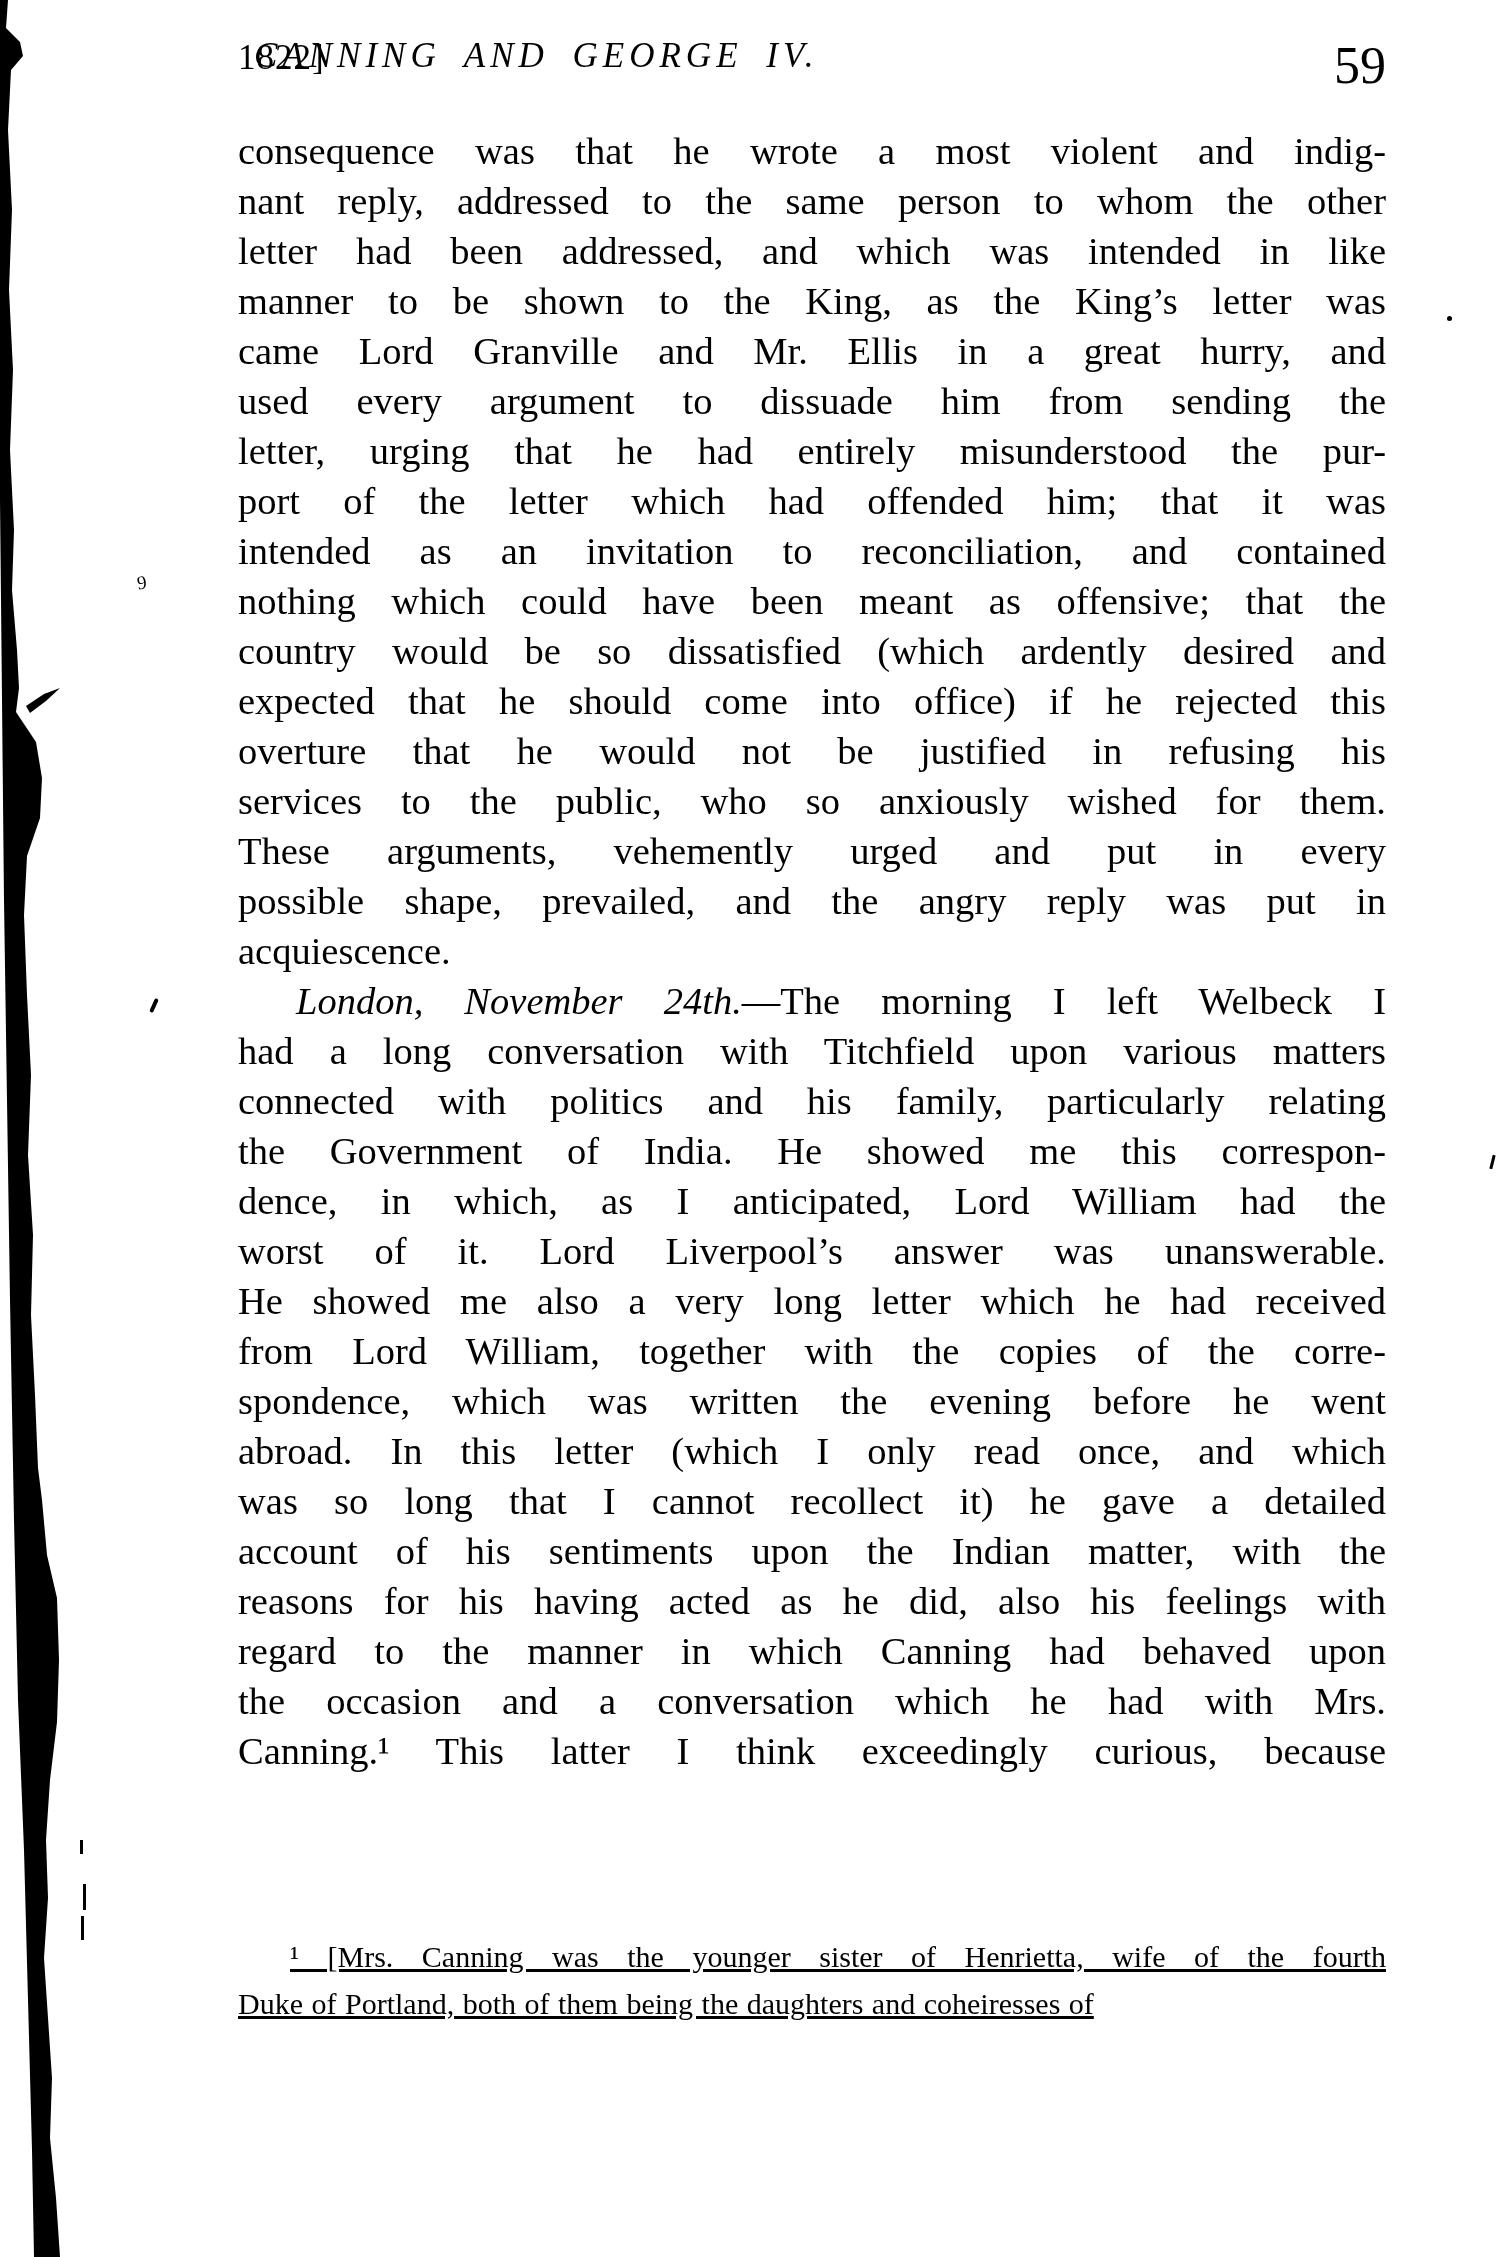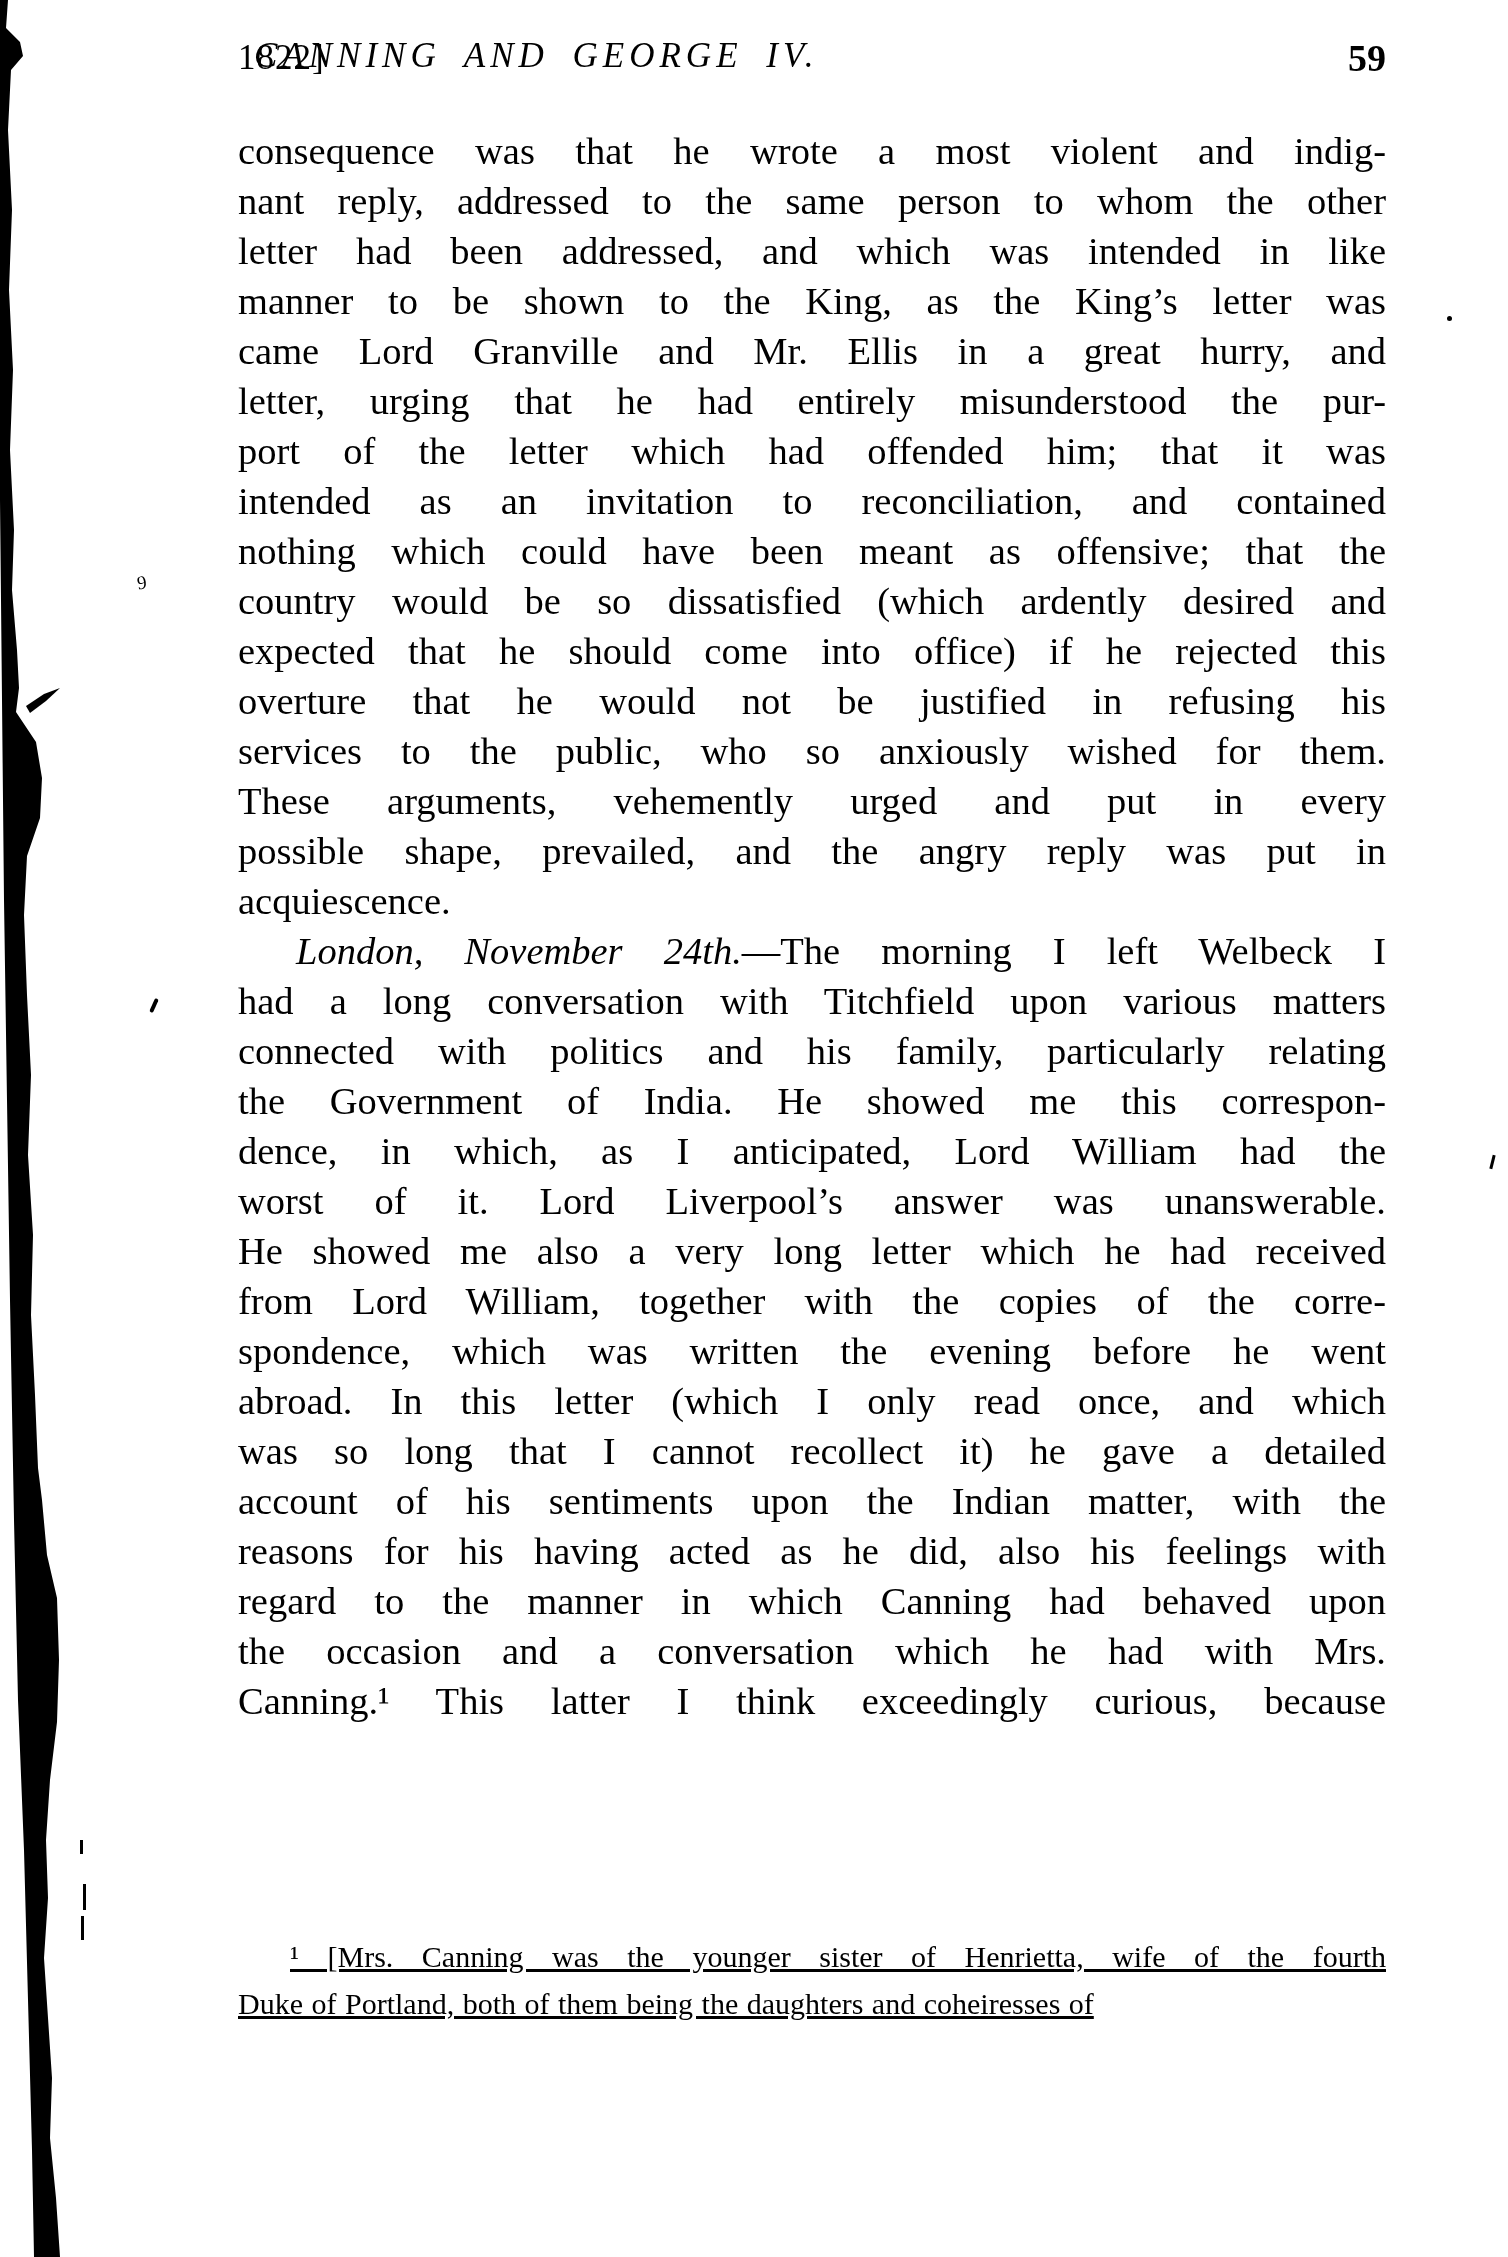--- a/index.html
+++ b/index.html
@@ -9,21 +9,21 @@
     background:#ffffff;
     color:#000000;
     font-family:"Liberation Serif", serif;
     overflow:hidden;
   }
   .col{position:absolute;left:238px;width:1148px;}
   
   .header{top:36px;height:50px;font-size:35px;}
   .header .year{position:absolute;left:0;top:2px;letter-spacing:1px;}
   .header .title{position:absolute;left:16px;top:0;width:100%;text-align:left;letter-spacing:5px;word-spacing:10px;font-style:italic;}
-  .header .pagenum{position:absolute;right:0;top:0;font-size:38px;font-weight:bold;}
+  .header .pagenum{position:absolute;right:0;top:0;font-size:52px;}
   
   .body{top:126px;font-size:38.5px;line-height:50px;word-spacing:1.5px;}
   .line{text-align:justify;text-align-last:justify;white-space:nowrap;white-space:normal;}
   .line.flush{text-align-last:left;}
   .line.indent{padding-left:58px;}
   em.date{font-style:italic;}
   
   .footnote{top:1933px;font-size:30px;line-height:47px;word-spacing:1px;text-decoration:underline;}
   .footnote .line.indent{padding-left:52px;}
   
@@ -65,20 +65,21 @@
     <span class="title">CANNING AND GEORGE IV.</span>
     <span class="pagenum">59</span>
   </div>
 
   <div class="col body">
     <div class="line">consequence was that he wrote a most violent and indig-</div>
     <div class="line">nant reply, addressed to the same person to whom the other</div>
     <div class="line">letter had been addressed, and which was intended in like</div>
     <div class="line">manner to be shown to the King, as the King’s letter was</div>
     <div class="line">came Lord Granville and Mr. Ellis in a great hurry, and</div>
+    <div class="line">used every argument to dissuade him from sending the</div>
     <div class="line">letter, urging that he had entirely misunderstood the pur-</div>
     <div class="line">port of the letter which had offended him; that it was</div>
     <div class="line">intended as an invitation to reconciliation, and contained</div>
     <div class="line">nothing which could have been meant as offensive; that the</div>
     <div class="line">country would be so dissatisfied (which ardently desired and</div>
     <div class="line">expected that he should come into office) if he rejected this</div>
     <div class="line">overture that he would not be justified in refusing his</div>
     <div class="line">services to the public, who so anxiously wished for them.</div>
     <div class="line">These arguments, vehemently urged and put in every</div>
     <div class="line">possible shape, prevailed, and the angry reply was put in</div>

